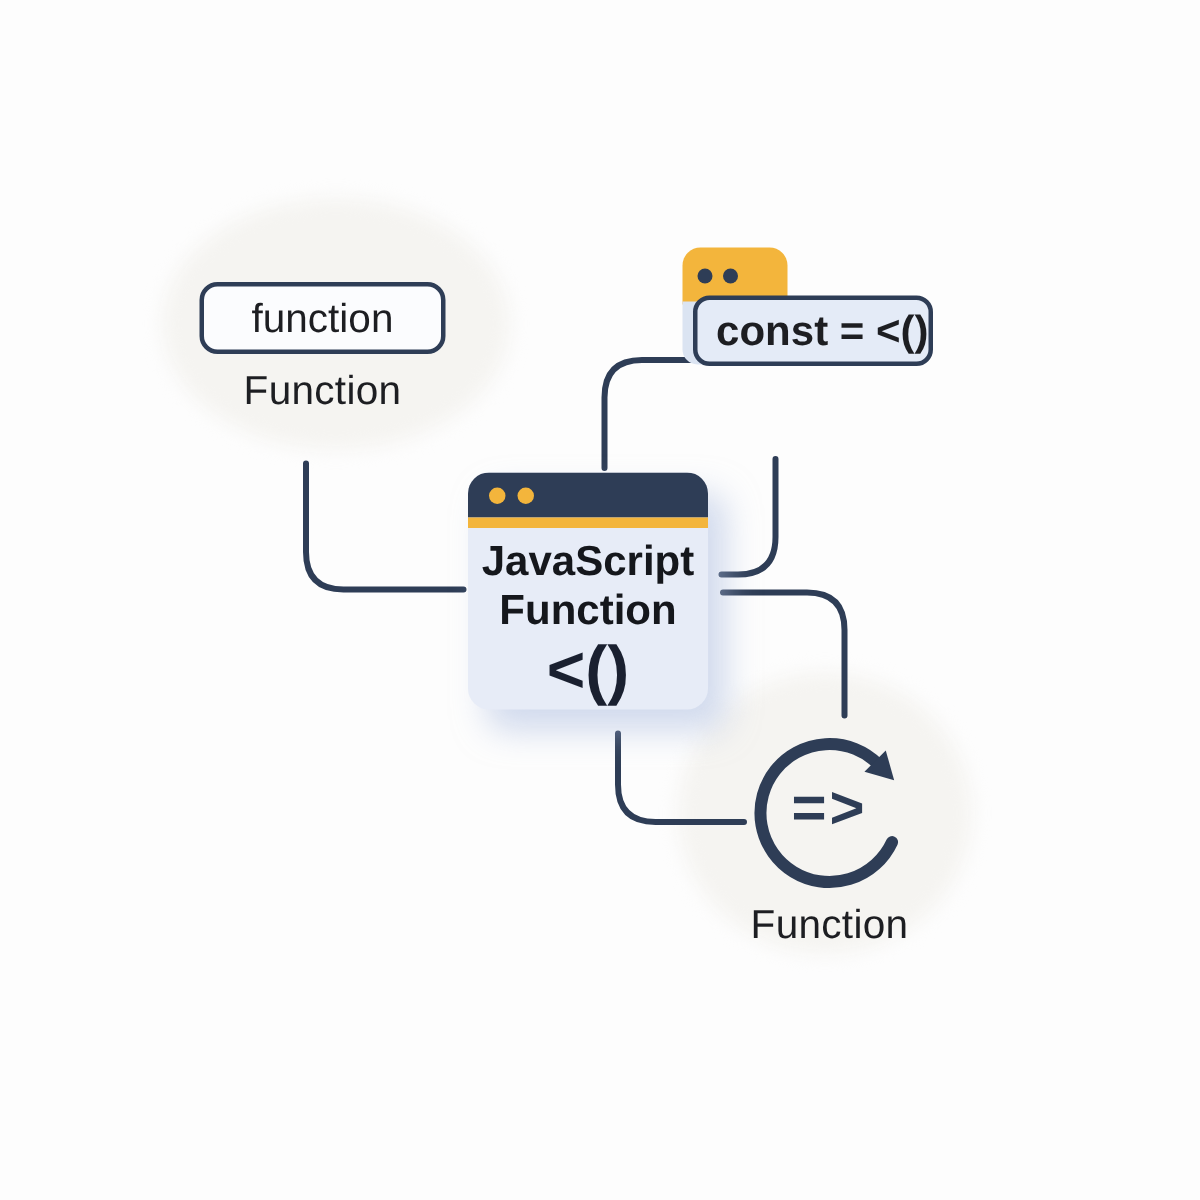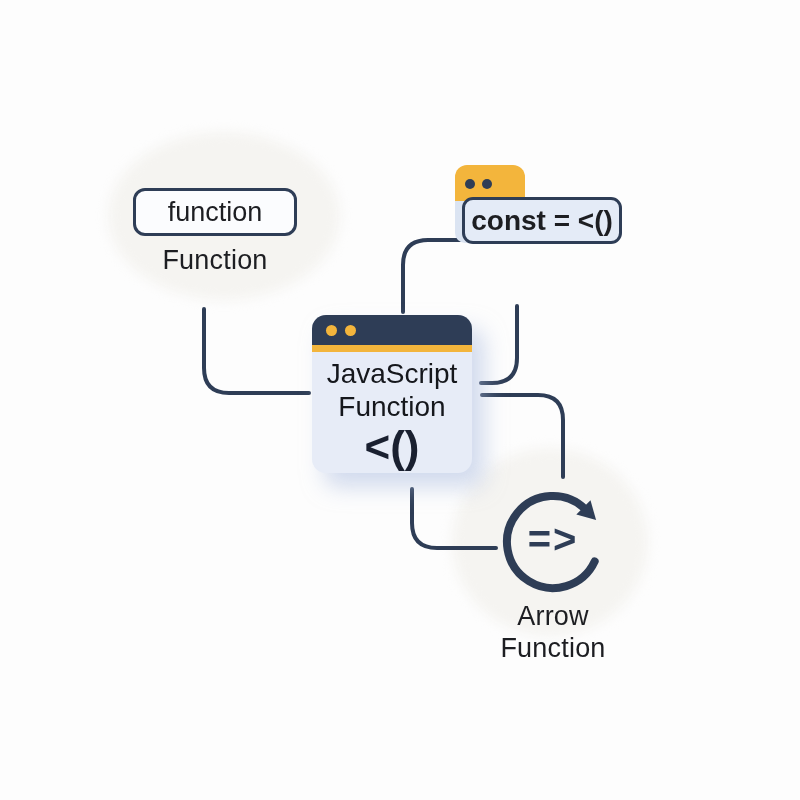--- a/index.html
+++ b/index.html
@@ -33,31 +33,31 @@
   .label-expression{left:442px;top:248px;width:190px;}
   .label-arrow{left:458px;top:601px;width:190px;}
 
   
   .mini-window{position:absolute;left:455px;top:165px;z-index:2;}
   .mini-tab{width:70px;height:38px;background:var(--yellow);border-radius:12px 12px 0 0;
     display:flex;align-items:center;padding-left:10px;gap:7px;}
   .mini-dot{width:10px;height:10px;border-radius:50%;background:var(--navy);}
   .mini-body{width:74px;height:42px;background:#dbe4f2;border-radius:0 0 10px 10px;margin-top:-2px;}
   .const-box{position:absolute;left:462px;top:197px;width:160px;height:47px;background:var(--code-box-fill);
-    border:3px solid var(--navy);border-radius:11px;display:flex;align-items:center;justify-content:center;
+    border:3px solid var(--navy);border-radius:11px;display:flex;align-items:center;justify-content:flex-end;
     font-size:28px;font-weight:600;z-index:3;}
 
   
   .card{position:absolute;left:312px;top:315px;width:160px;height:158px;border-radius:14px;z-index:2;
     box-shadow:12px 14px 22px rgba(173,190,224,.55);background:var(--card-body);overflow:hidden;}
   .card-header{height:30px;background:var(--navy);display:flex;align-items:center;padding-left:14px;gap:8px;}
   .card-dot{width:11px;height:11px;border-radius:50%;background:var(--yellow);}
   .card-stripe{height:7px;background:var(--yellow);}
   .card-body{height:121px;display:flex;flex-direction:column;align-items:center;justify-content:center;padding-top:2px;}
-  .card-title{font-size:28px;font-weight:400;line-height:1.15;text-align:center;color:#15171c;}
+  .card-title{font-size:28px;font-weight:700;line-height:1.15;text-align:center;color:#15171c;}
   .card-title span{display:block;}
   .card-symbol{font-size:44px;font-weight:700;color:#1a2030;margin-top:2px;line-height:1;}
 
   
   .arrow-symbol{position:absolute;left:503px;top:519px;width:100px;text-align:center;font-size:40px;
     font-weight:800;color:var(--navy);letter-spacing:2px;z-index:2;line-height:1;}
 </style>
 </head>
 <body>
 
@@ -106,17 +106,16 @@
       <div class="card-title">
         <span>JavaScript</span>
         <span>Function</span>
       </div>
       <div class="card-symbol">&lt;()</div>
     </div>
   </div>
 
   <div class="arrow-symbol">=&gt;</div>
   <div class="node-label label-arrow">
-    <span>Arrow</span>
     <span>Function</span>
   </div>
 
 </div>
 
 </body></html>

